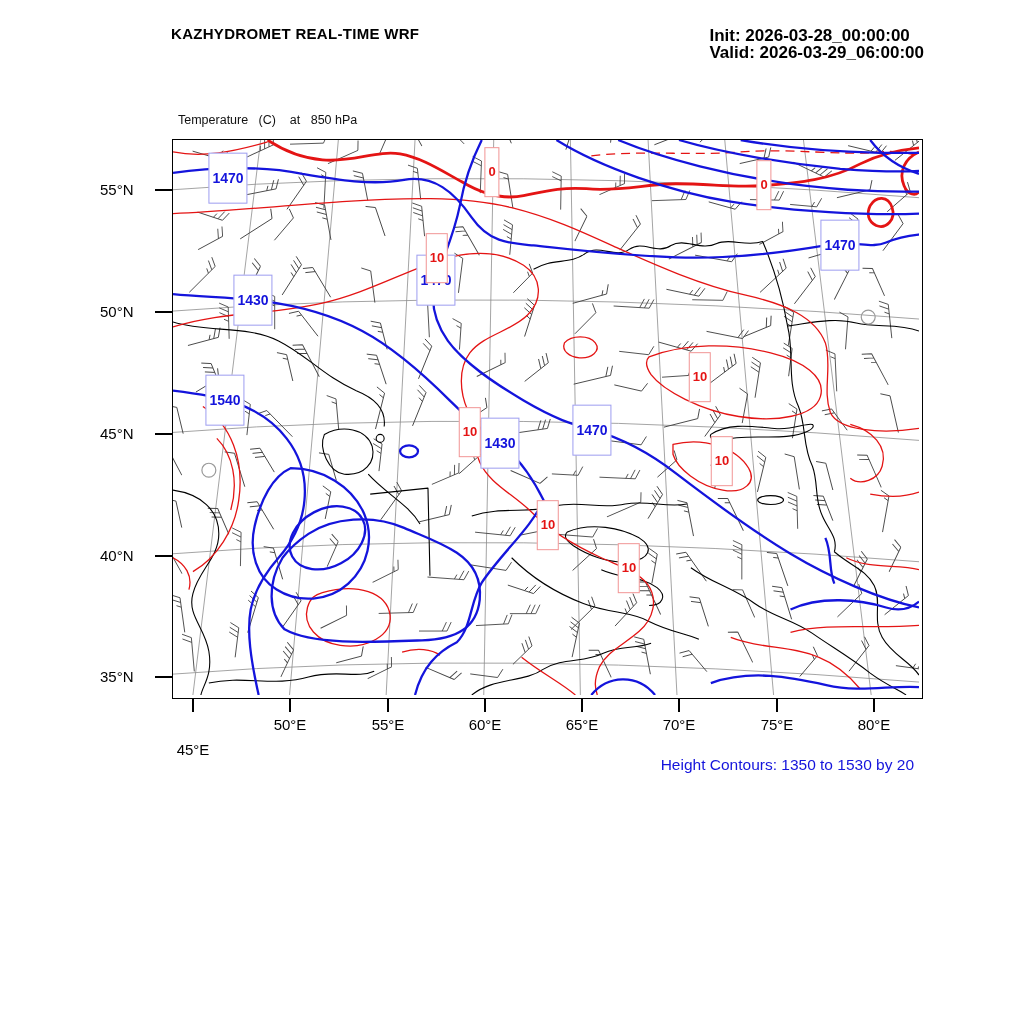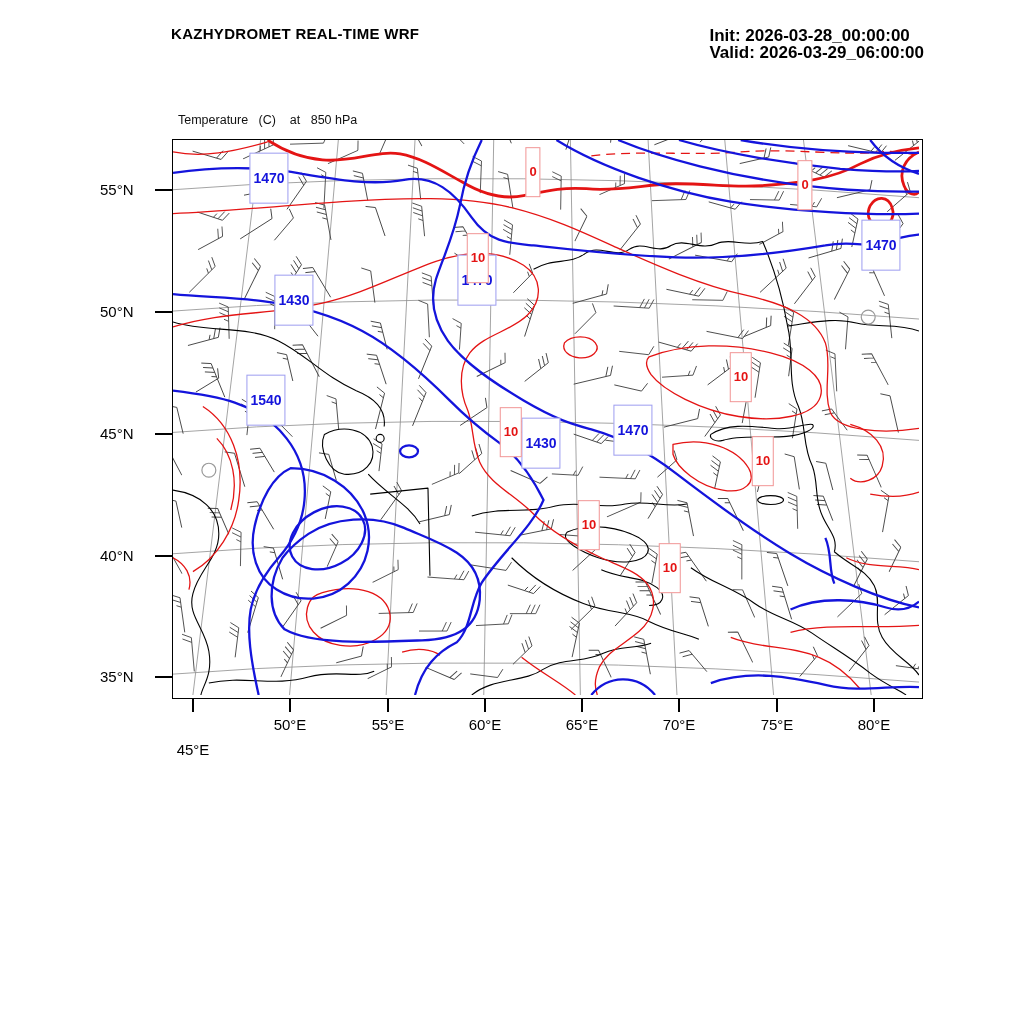--- a/index.html
+++ b/index.html
@@ -22,21 +22,21 @@
   }
   #map-frame{
     position:absolute;left:172px;top:139px;width:749px;height:558px;
     border:1.5px solid #000;box-sizing:content-box;background:#fff;
   }
   #map-svg{position:absolute;left:0;top:0;}
   #map-labels{position:absolute;left:0;top:0;width:100%;height:100%;}
   .clabel{
     position:absolute;transform:translate(-50%,-50%);
     background:#fff;font-weight:bold;line-height:1.05;
-    padding:17px 3px;white-space:nowrap;margin-left:41px;
+    padding:17px 3px;white-space:nowrap;
   }
   .clabel.height{color:var(--hc,#1414dc);border:1px solid rgba(60,60,225,.5);font-size:14px;}
   .clabel.temp{color:var(--tc,#e41414);border:1px solid rgba(230,60,60,.55);font-size:13px;}
   .lat-tick{position:absolute;left:155px;width:17px;height:1.5px;background:#000;}
   .lon-tick{position:absolute;top:699px;width:1.5px;height:13px;background:#000;}
   .lat-label{position:absolute;left:100px;width:50px;text-align:left;font-size:15px;}
   .lon-label{position:absolute;width:56px;text-align:center;font-size:15px;top:716px;}
   .captions{
     position:absolute;right:110px;top:751px;text-align:right;
     font-size:15.5px;line-height:27.5px;white-space:nowrap;
@@ -388,13 +388,14 @@
     <div class="lon-label" style="left: 554px;">65°E</div>
     <div class="lon-tick" style="left: 678px;"></div>
     <div class="lon-label" style="left: 651px;">70°E</div>
     <div class="lon-tick" style="left: 776px;"></div>
     <div class="lon-label" style="left: 749px;">75°E</div>
     <div class="lon-tick" style="left: 873px;"></div>
     <div class="lon-label" style="left: 846px;">80°E</div>
   </div>
 
 <div class="captions">
+  <div class="hc">Height Contours: 1350 to 1530 by 20</div>
 </div>
 
 </body></html>

